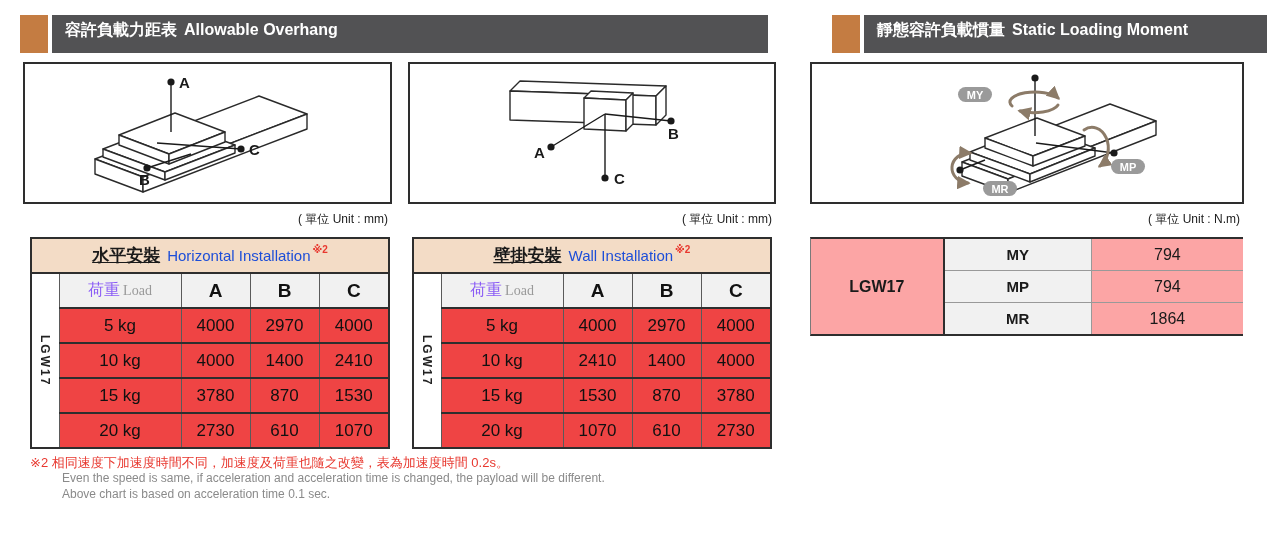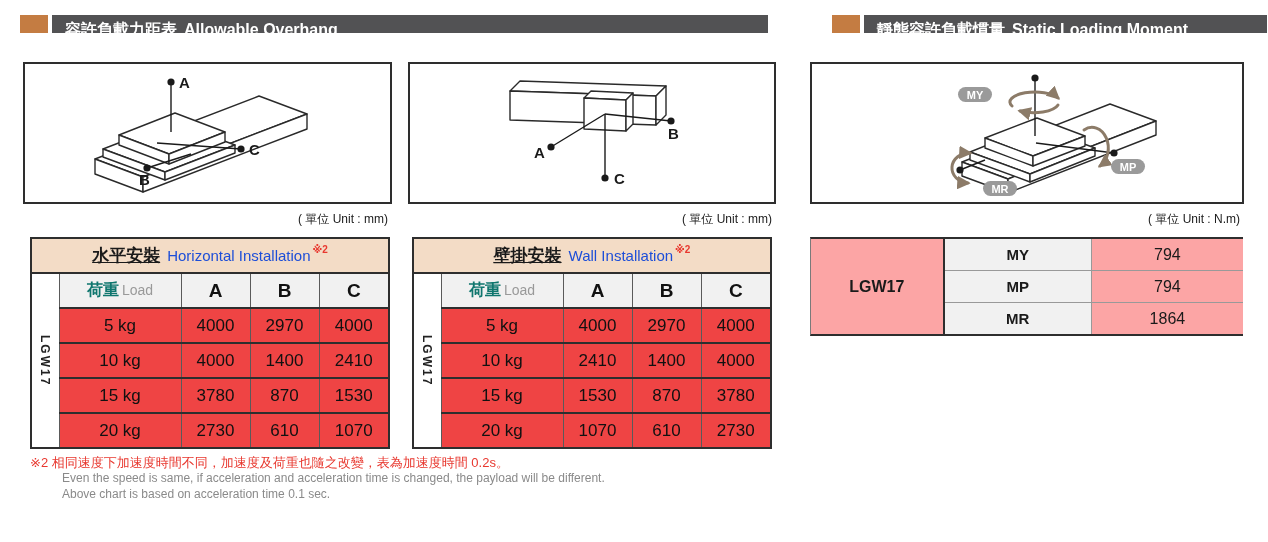--- a/index.html
+++ b/index.html
@@ -1,20 +1,20 @@
 <!DOCTYPE html>
 <html><head>
 <meta charset="utf-8">
 <style>
   html,body{margin:0;padding:0;background:#fff;}
   body{width:1268px;height:542px;position:relative;overflow:hidden;
        font-family:"Liberation Sans","DejaVu Sans",sans-serif;color:#1a1a1a;}
 
   
-  .section-header{position:absolute;display:flex;height:18px;}
+  .section-header{position:absolute;display:flex;height:38px;}
   .hdr-accent{width:28px;background:#c47c42;margin-right:4px;}
   .hdr-bar{flex:1;background:#525254;color:#fff;font-weight:bold;font-size:16px;
            line-height:30px;padding-left:13px;white-space:nowrap;overflow:hidden;}
   .hdr-bar .en{margin-left:7px;}
 
   
   .diagram-box{position:absolute;border:2px solid #2e2e2e;background:#fff;}
   .diagram-box svg{display:block;}
 
   
@@ -30,22 +30,22 @@
   table.spec{border-collapse:collapse;width:100%;table-layout:fixed;}
   table.spec td{border-left:1px solid #5a5a5a;border-top:2px solid #2e2e2e;
                 height:33px;text-align:center;vertical-align:middle;background:#ef4444;
                 font-size:17px;color:#111;padding:0;}
   table.spec tr:first-child td{border-top:none;}
   table.spec td.model{border-left:none;background:#fff;font-weight:bold;font-size:12px;
                       letter-spacing:2px;color:#222;writing-mode:vertical-rl;
                       text-align:center;padding:0;}
   table.spec td.h{background:#f1f1f1;}
   table.spec td.abc{font-weight:bold;font-size:19px;}
-  table.spec td.loadh .zh{font-weight:bold;font-size:16px;color:#0f766e;text-align:center;}
-  table.spec td.loadh .en{color:#999;font-size:14px;margin-left:3px;}
+  table.spec td.loadh .zh{font-weight:normal;font-size:16px;color:#8b5cf6;text-align:center;}
+  table.spec td.loadh .en{color:#999;font-size:14px;margin-left:3px;font-family:Liberation Serif, serif;}
   .c-model{width:27px;}.c-load{width:122px;}.c-abc{width:69px;}
 
   
   .moment-wrap{position:absolute;border-top:2px solid #2e2e2e;border-bottom:2px solid #2e2e2e;
                border-left:1px solid #7a7a7a;background:#fff;}
   table.moment{border-collapse:collapse;width:100%;table-layout:fixed;}
   table.moment td{height:31px;text-align:center;vertical-align:middle;padding:0;background:#fca5a5;}
   table.moment td.m-model{font-weight:bold;font-size:16px;border-right:2px solid #2e2e2e;}
   table.moment td.m-label{background:#f1f1f1;font-weight:bold;font-size:15px;
                           border-right:1px solid #999;border-bottom:1px solid #999;}

